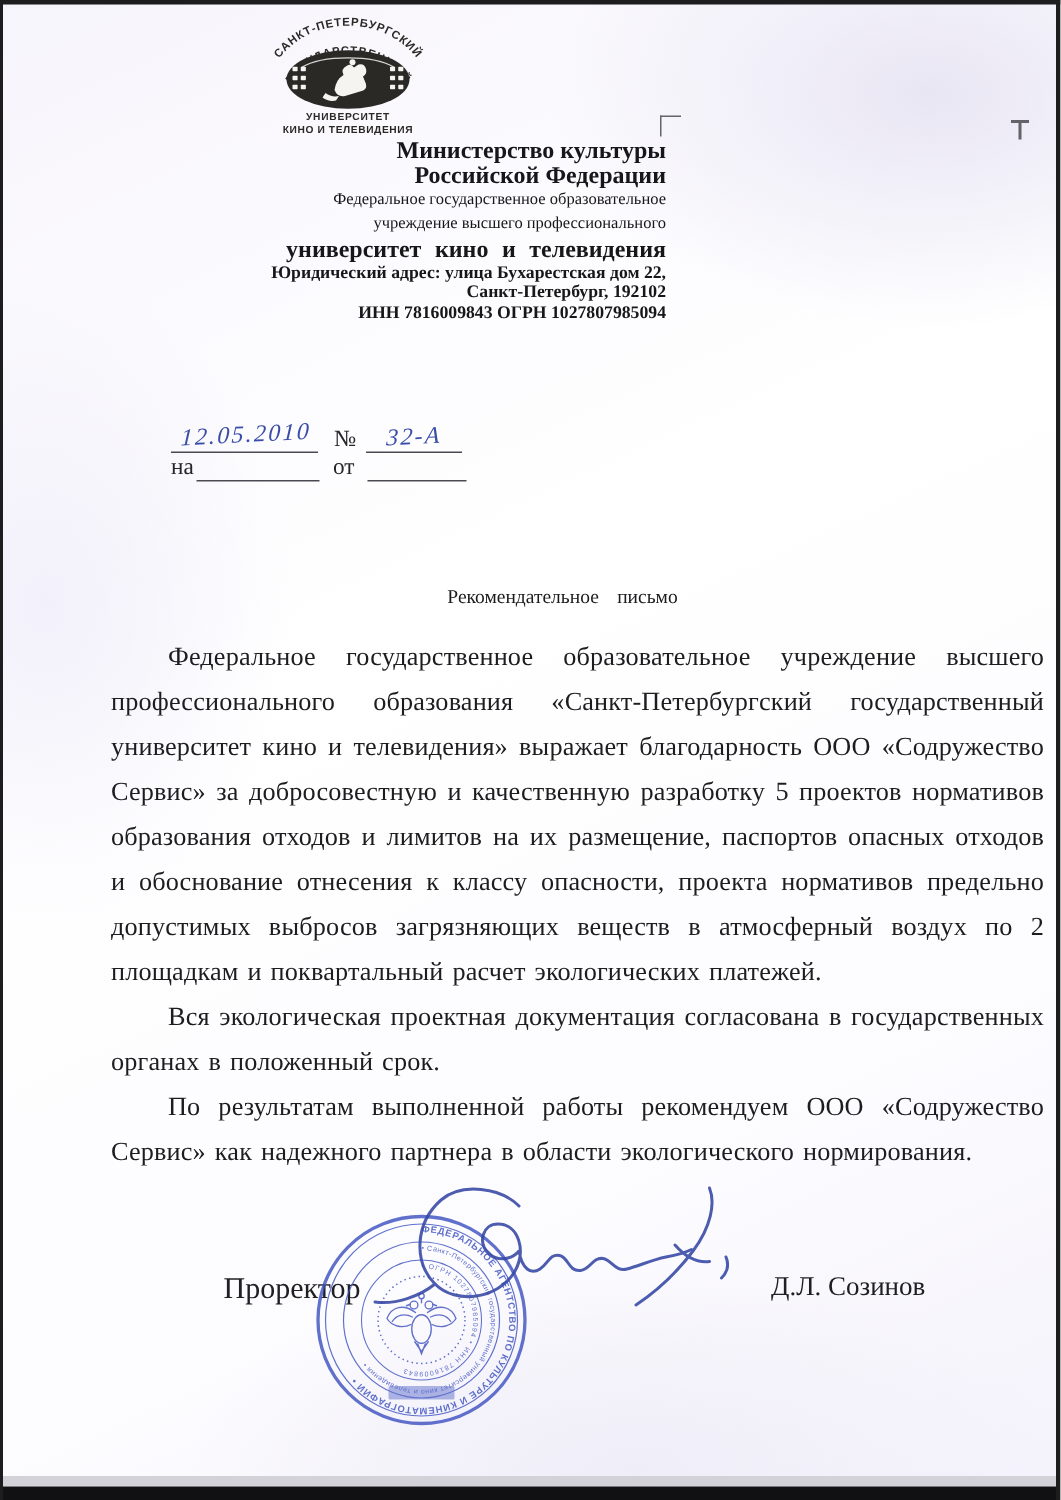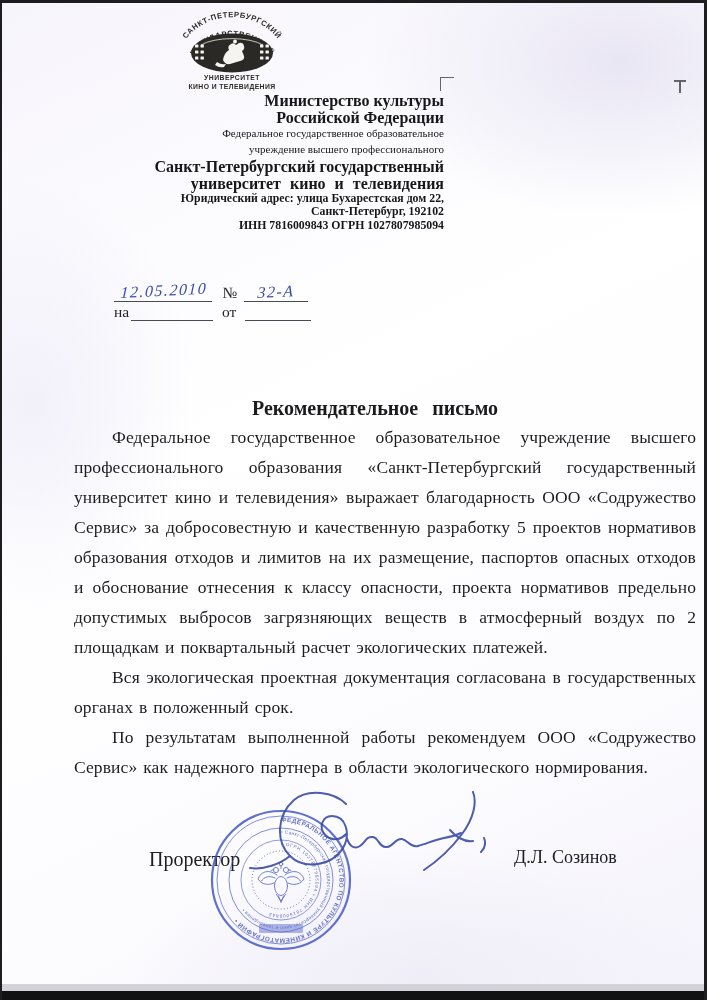--- a/index.html
+++ b/index.html
@@ -46,22 +46,22 @@
   }
 
   
   .mark-corner { position:absolute; left:438px; top:74px; width:13px; height:13px;
     border-top:1.5px solid #63636a; border-left:1.5px solid #63636a; }
   .mark-t { position:absolute; left:672px; top:77px; width:12px; height:13px; }
   .mt-h { position:absolute; left:0; top:0; width:12px; height:1.5px; background:#63636a; }
   .mt-v { position:absolute; left:5px; top:0; width:1.5px; height:13px; background:#63636a; }
 
   
-  .title { position:absolute; left:62px; top:394px; width:622px; text-align:center;
-    font-weight:bold; font-size:20px; line-height:22px; word-spacing:9px; color:#1b1b1e; }
+  .title { position:absolute; left:62px; top:384px; width:622px; text-align:center;
+    font-weight:normal; font-size:13px; line-height:22px; word-spacing:9px; color:#1b1b1e; }
   .body { position:absolute; left:72px; top:419px; width:622px; }
   .body p { margin:0; text-indent:38px; text-align:justify;
     font-size:17.5px; line-height:30px; letter-spacing:.1px; word-spacing:1.5px; color:#1d1d20; }
 
   
   .sig-role { position:absolute; left:147px; top:845px; font-size:20px; color:#202024; }
   .sig-name { position:absolute; left:512px; top:844px; font-size:18px; color:#202024; }
   .stamp  { position:absolute; left:207px; top:805px; width:144px; height:144px; opacity:.82; }
   .scrawl { position:absolute; left:244px; top:787px; width:256px; height:96px; opacity:.88; }
 
@@ -120,21 +120,20 @@
   <div class="mark-t">
     <div class="mt-h"></div>
     <div class="mt-v"></div>
   </div>
 
   <div class="lh">
     <div class="lh-min">Министерство культуры</div>
     <div class="lh-min">Российской Федерации</div>
     <div class="lh-org">Федеральное государственное образовательное</div>
     <div class="lh-org">учреждение высшего профессионального</div>
-    <div class="lh-uni">Санкт-Петербургский государственный</div>
     <div class="lh-uni lh-uni2">университет кино и телевидения</div>
     <div class="lh-addr">Юридический адрес: улица Бухарестская дом 22,</div>
     <div class="lh-addr">Санкт-Петербург, 192102</div>
     <div class="lh-addr">ИНН 7816009843 ОГРН 1027807985094</div>
   </div>
 
   <div class="ref">
     <div class="ref-row">
       <span class="ul ul-date"><span class="hand">12.05.2010</span></span>
       <span class="nsign">№</span>

